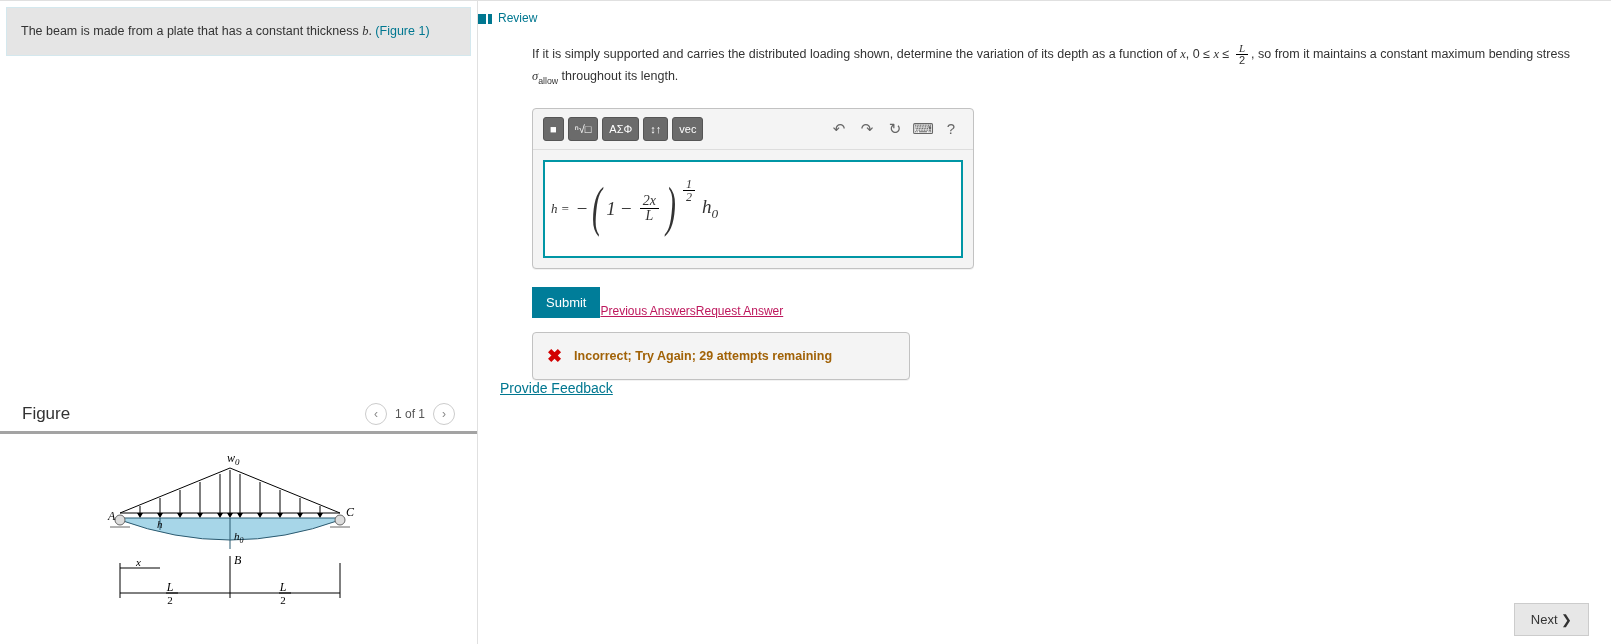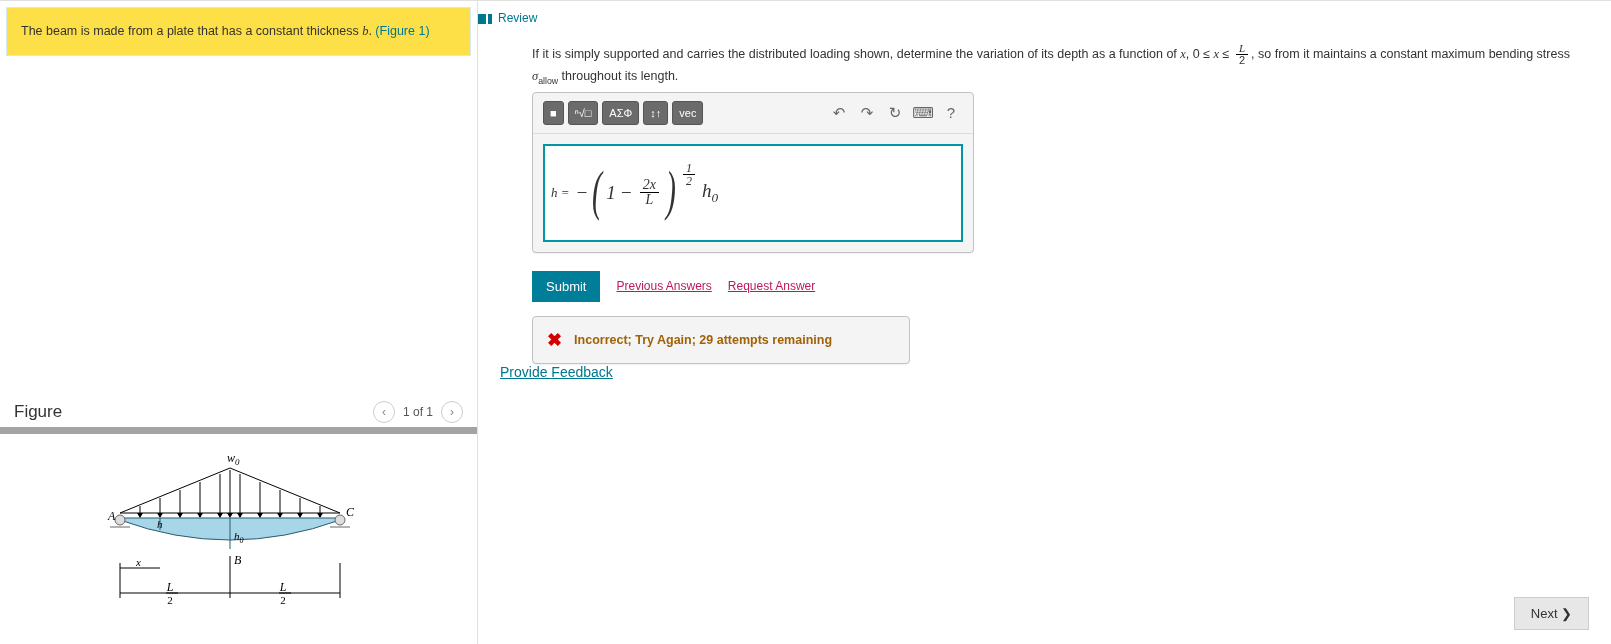--- a/index.html
+++ b/index.html
@@ -4,60 +4,60 @@
 <style>
   *{box-sizing:border-box;margin:0;padding:0}
   body{font-family:"Helvetica Neue",Helvetica,Arial,sans-serif;font-size:12.5px;color:#333;background:#fff}
   .page{display:flex;width:1611px;height:644px;border-top:1px solid #e0e0e0}
   .left{width:478px;border-right:1px solid #e0e0e0;padding:0;position:relative}
   .right{flex:1;position:relative}
   .top-review{padding:10px 22px 0 0}
   .review-link{color:#007790;font-size:12px;text-decoration:none}
   .flag{display:inline-block;width:8px;height:10px;background:#007790;margin-right:2px;vertical-align:middle}
   .flag2{display:inline-block;width:4px;height:10px;background:#007790;margin-right:6px;vertical-align:middle}
-  .intro-box{background:#fde047;border:1px solid #d4e8ee;margin:6px 6px 0 6px;padding:16px 14px;font-size:12.5px;color:#333}
+  .intro-box{background:#e5e5e5;border:1px solid #d4e8ee;margin:6px 6px 0 6px;padding:16px 14px;font-size:12.5px;color:#333}
   .intro-box a{color:#007790;text-decoration:none}
   .math-it{font-style:italic;font-family:"Times New Roman",serif}
 
-  .fig-head{display:flex;align-items:center;justify-content:space-between;padding:0 14px;margin-top:340px;border-bottom:7px solid #a3a3a3;height:38px}
+  .fig-head{display:flex;align-items:center;justify-content:space-between;padding:0 22px;margin-top:340px;border-bottom:3px solid #a3a3a3;height:38px}
   .fig-title{font-size:17px;color:#333}
   .pager{display:flex;align-items:center;gap:8px;font-size:12px;color:#555}
   .pg-btn{width:22px;height:22px;border:1px solid #ccc;border-radius:50%;background:#fff;color:#888;display:flex;align-items:center;justify-content:center;cursor:pointer;font-size:12px}
   .fig-canvas{width:100%;height:180px;position:relative}
 
   .part-head{display:flex;align-items:center;gap:10px;padding:24px 0 10px 22px;font-size:13.5px;font-weight:bold;border-bottom:1px solid #e0e0e0;margin:0 22px}
   .caret{width:0;height:0;border-left:5px solid transparent;border-right:5px solid transparent;border-top:6px solid #333}
   .part-body{padding:18px 22px 0 54px}
-  .qtext{line-height:1.6;margin-bottom:4px}
+  .qtext{line-height:1.6;margin-bottom:20px}
   .instruct{font-weight:bold;margin-bottom:14px}
 
   .eq-panel{border:1px solid #c2c2c2;border-radius:4px;width:442px;background:#f4f4f4;box-shadow:0 1px 0 rgba(0,0,0,.05)}
   .toolbar{display:flex;align-items:center;gap:4px;padding:8px 10px;border-bottom:1px solid #ddd}
   .tbtn{background:#6b6b6b;color:#fff;border:1px solid #555;border-radius:3px;height:24px;padding:0 6px;display:flex;align-items:center;font-size:11px;cursor:pointer}
   .spacer{flex:1}
   .ticon{width:24px;height:24px;display:flex;align-items:center;justify-content:center;color:#666;cursor:pointer;font-size:15px}
   .eq-input{background:#fff;border:2px solid #0096a5;margin:10px;height:98px;display:flex;align-items:center;padding:0 6px;font-family:"Times New Roman",serif}
   .eq-lhs{font-style:italic;font-size:13px;margin-right:6px;color:#333}
   .eq-expr{font-size:19px;font-style:italic;display:flex;align-items:center}
   .tall-paren{display:inline-block;font-size:54px;font-weight:100;line-height:0;transform:scaleX(.55);position:relative;top:-2px}
   .frac{display:inline-flex;flex-direction:column;align-items:center;font-size:14px;line-height:1;margin:0 3px}
   .frac .n{border-bottom:1px solid #000;padding:0 3px}
   .frac .d{padding:0 3px}
   .sup{font-size:12px}
 
-  .submit-row{display:flex;align-items:center;gap:16px;margin:18px 0 14px 0}
+  .submit-row{display:flex;align-items:flex-end;margin:18px 0 14px 0}
   .submit-btn{background:#007d99;color:#fff;border:none;padding:8px 14px;font-size:13px;cursor:pointer}
   .tlink{color:#be185d;font-size:12px;text-decoration:underline;font-weight:normal}
 
   .err-box{border:1px solid #c2c2c2;border-radius:4px;background:#f4f4f4;padding:12px 14px;display:flex;align-items:center;gap:12px;width:378px;box-shadow:0 1px 0 rgba(0,0,0,.05)}
   .err-x{color:#d20000;font-size:18px;font-weight:bold}
   .err-text{font-weight:bold;color:#a16207}
 
   .feedback{color:#007790;margin:52px 0 0 22px;font-size:14px}
-  .next-btn{position:absolute;right:22px;bottom:14px;background:#e7e7e7;border:1px solid #ccc;padding:8px 16px;font-size:13px;cursor:pointer;color:#333}
+  .next-btn{position:absolute;right:22px;bottom:8px;background:#e7e7e7;border:1px solid #ccc;padding:8px 16px;font-size:13px;cursor:pointer;color:#333}
   .sub{font-size:.7em;vertical-align:sub}
 
   
   .beam-svg{position:absolute;left:100px;top:14px}
 </style>
 </head>
 <body>
 
 <div class="page">
 

